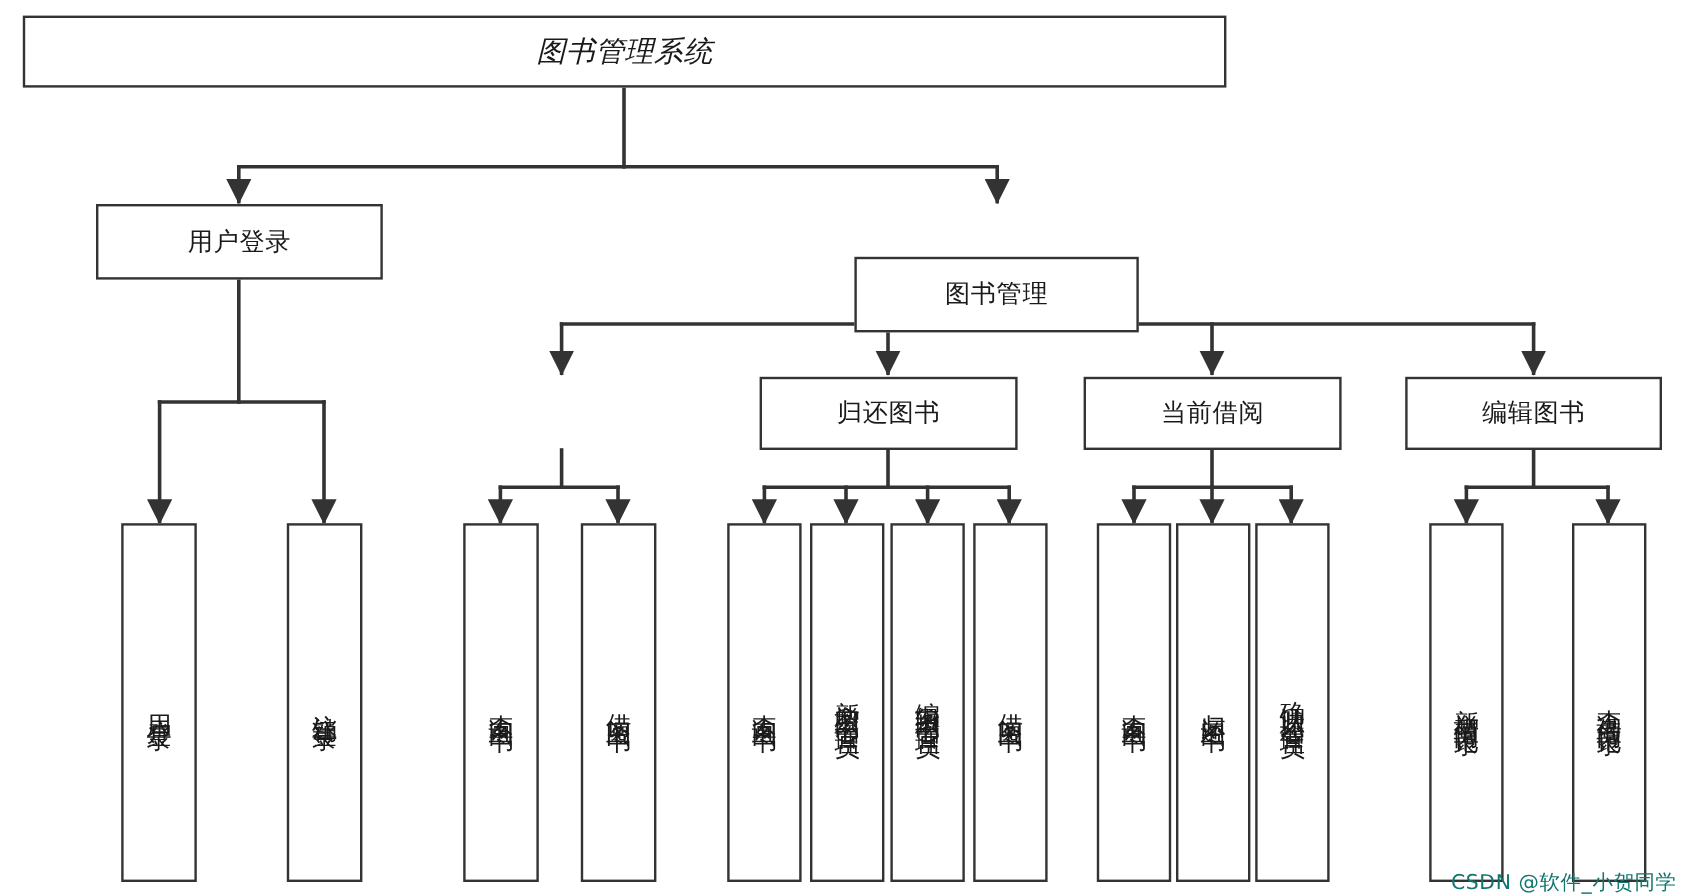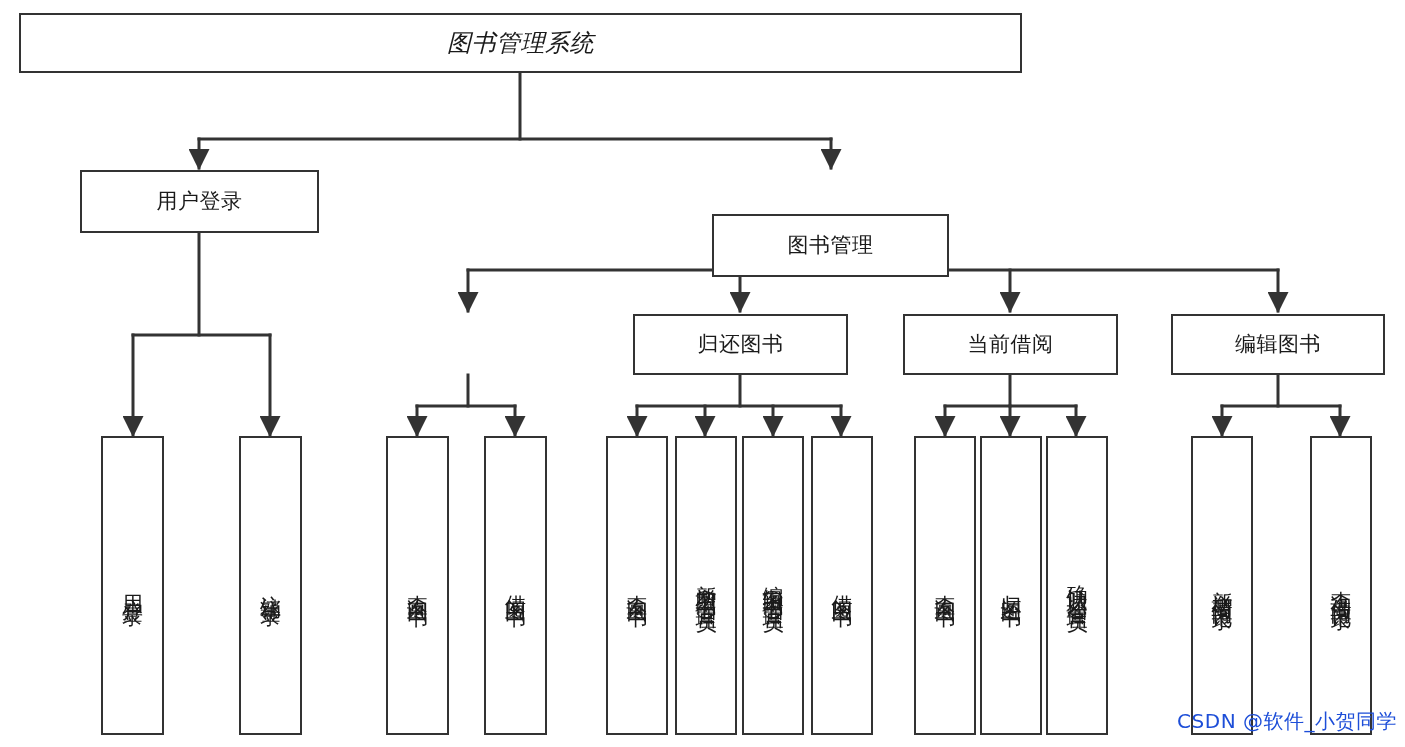--- a/index.html
+++ b/index.html
@@ -52,23 +52,23 @@
     writing-mode:vertical-rl;
     text-orientation:upright;
     font-size:21px;
     line-height:1.05;
     letter-spacing:4px;
     max-height:100%;
   }
   #watermark{
     position:absolute;
     right:8px;
-    bottom:12px;
-    font-size:20px;
-    color:#1d4ed8;
+    bottom:0;
+    font-size:17px;
+    color:#0f766e;
     white-space:nowrap;
     letter-spacing:0.5px;
   }
 </style>
 </head>
 <body>
 
 <div id="canvas">
 
   <svg id="wires" viewBox="0 0 1405 747" xmlns="http://www.w3.org/2000/svg">

